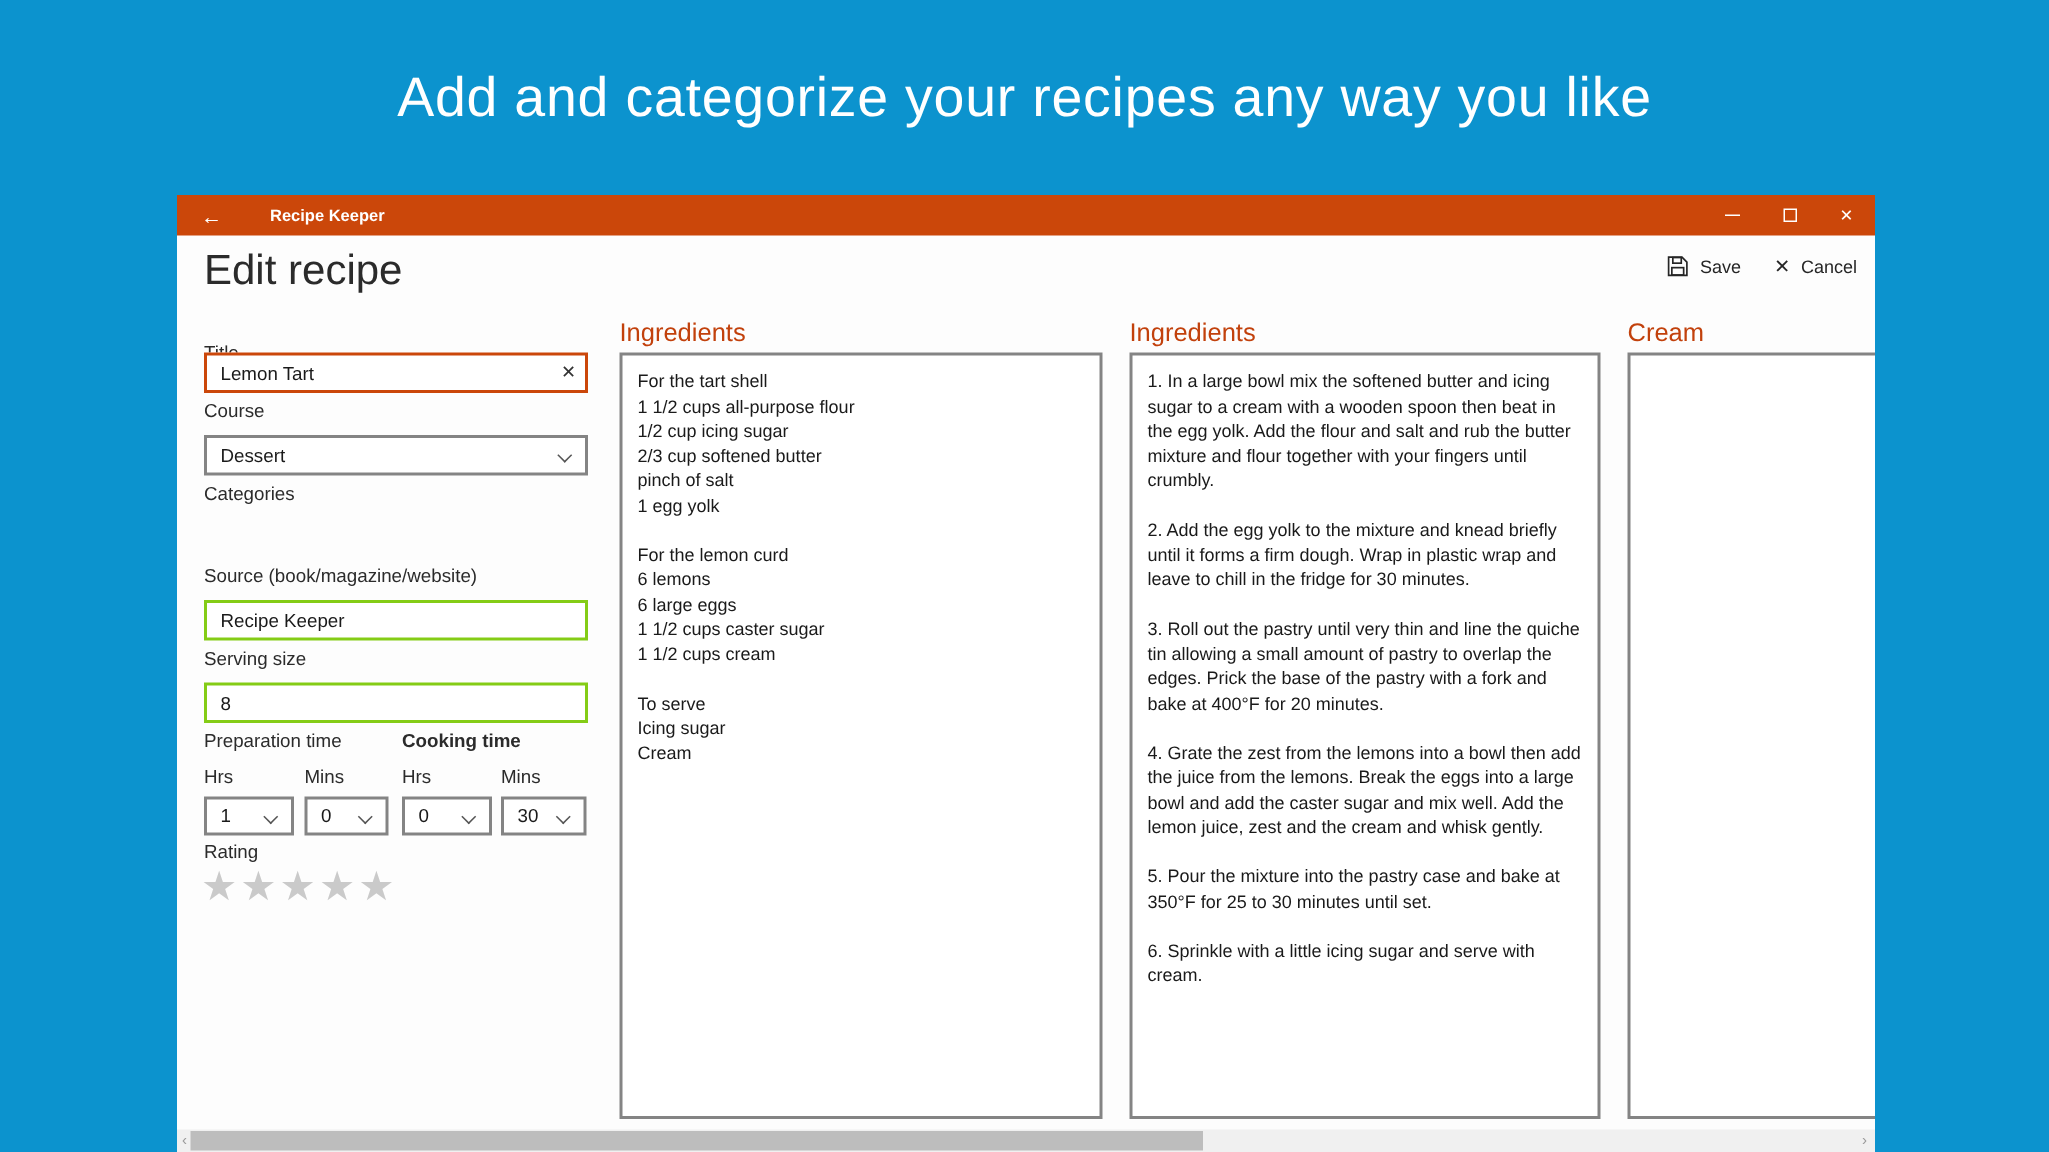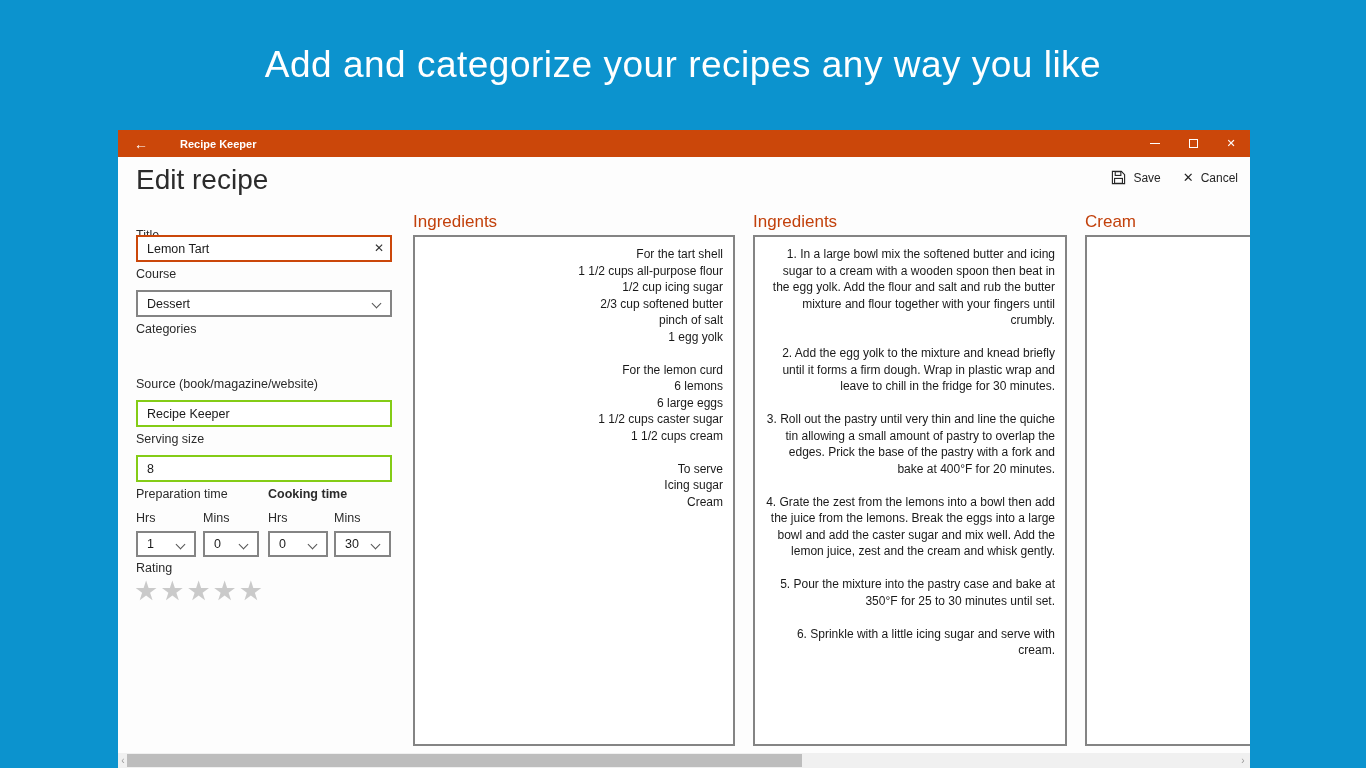--- a/index.html
+++ b/index.html
@@ -98,21 +98,20 @@
 
   
   .col-label { position:absolute; top:82px; font-size:17px; color:#c2410c; }
   .bigbox {
     position:absolute; top:105px; height:511px;
     border:2px solid #848484; background:#fff;
     font-family:"Liberation Sans", sans-serif;
     font-size:12px; line-height:16.5px; color:#1a1a1a;
     padding:9px 10px; resize:none; outline:none; overflow:hidden;
     white-space:pre-wrap;
-    text-align:right;
   }
 
   
   .hscrollbar {
     position:absolute; left:0; bottom:0; width:1132px; height:15px;
     background:#F0F0F0;
   }
   .hscroll-thumb {
     position:absolute; left:9px; top:1px; width:675px; height:13px;
     background:#BDBDBD;

